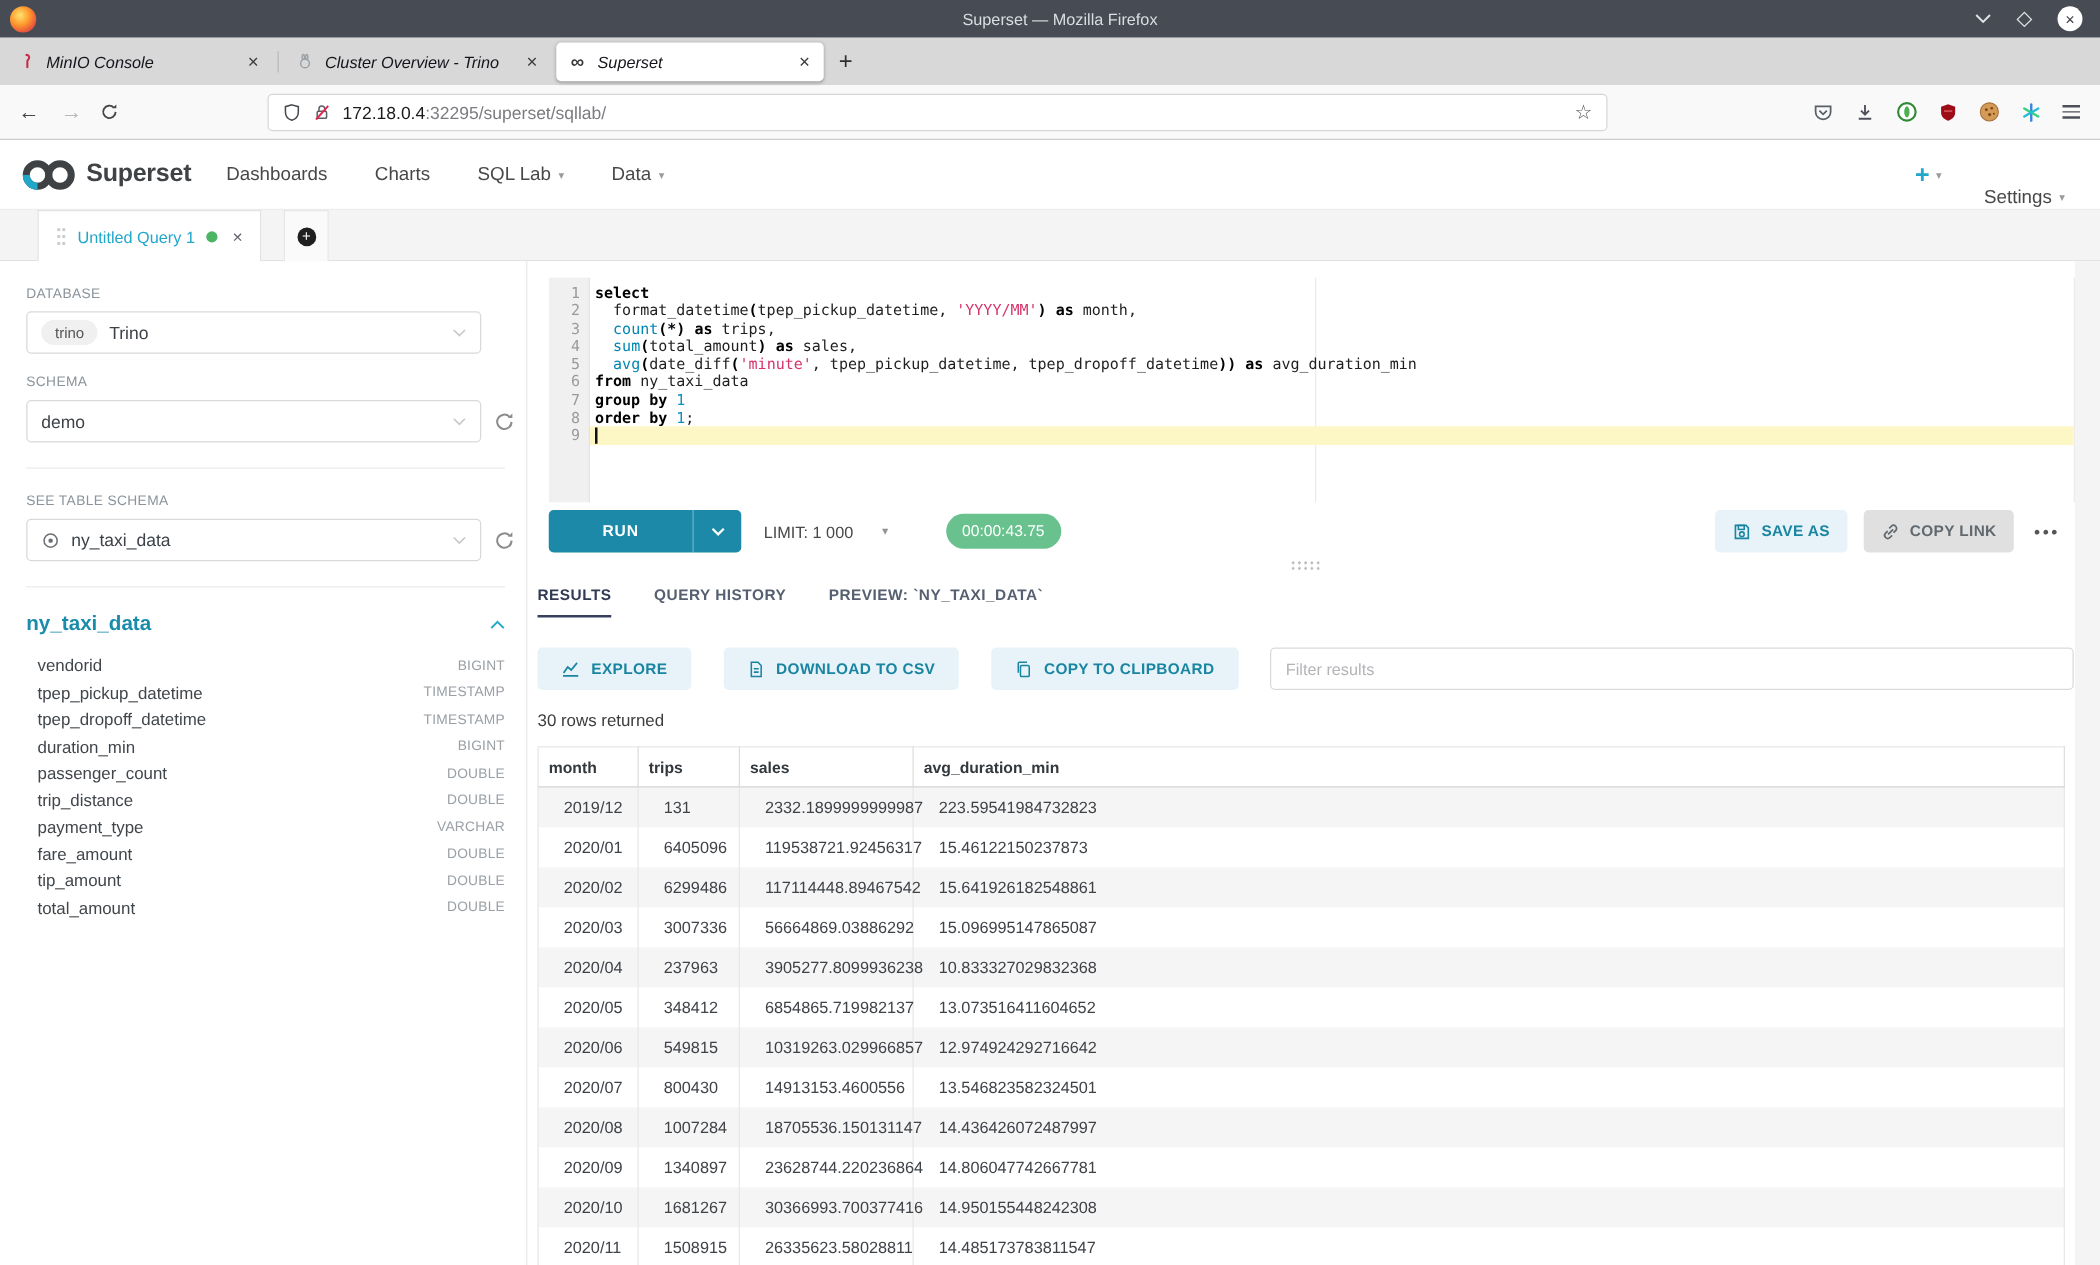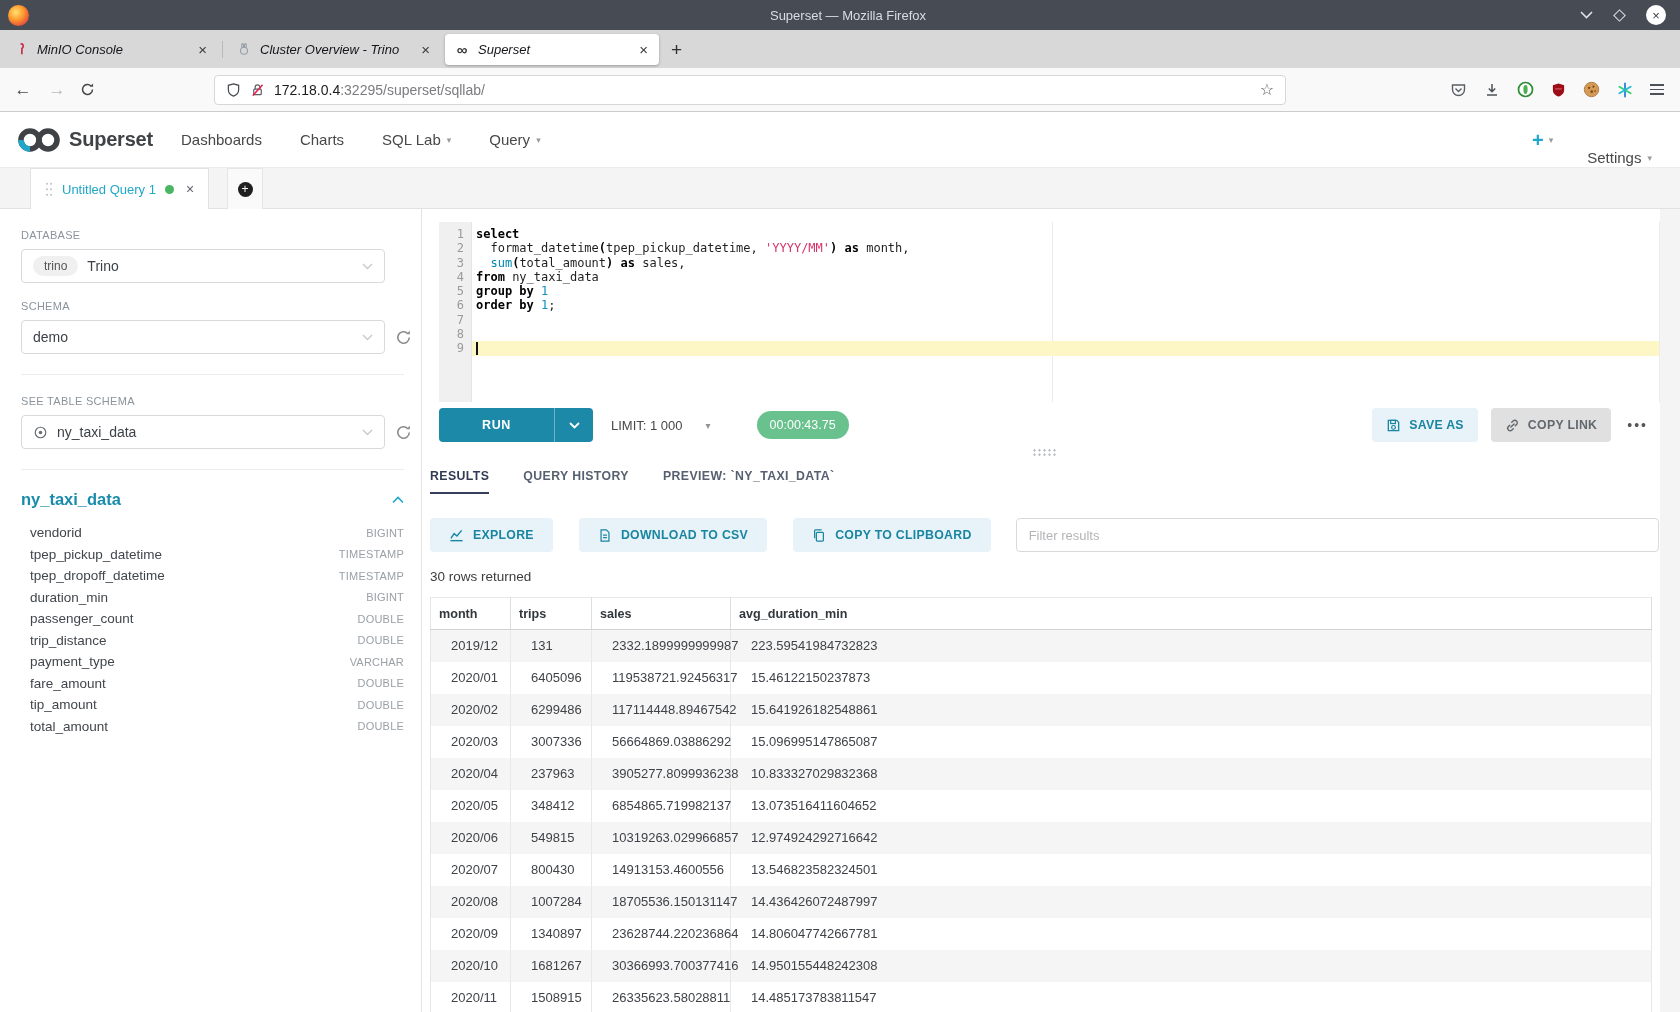--- a/index.html
+++ b/index.html
@@ -277,21 +277,21 @@
           <span>Dashboards</span>
         </span>
       <span class="mi">
           <span>Charts</span>
         </span>
       <span class="mi">
           <span>SQL Lab</span>
           <span class="caret">▾</span>
         </span>
       <span class="mi">
-          <span>Query</span>
+          <span>Data</span>
           <span class="caret">▾</span>
         </span>
     </div>
     <div class="ss-right">
       <span class="ss-plus">
           <span class="p">+</span>
           <span class="caret">▾</span>
         </span>
       <span class="ss-settings">
           <span>Settings</span>
@@ -438,21 +438,23 @@
             <div>4</div>
             <div>5</div>
             <div>6</div>
             <div>7</div>
             <div>8</div>
             <div>9</div>
           </div>
         <div class="codearea" id="codearea">
             <div class="codeline"><span class="kw">select</span></div>
             <div class="codeline"><span class="pl">  format_datetime</span><span class="op">(</span><span class="pl">tpep_pickup_datetime, </span><span class="str">'YYYY/MM'</span><span class="op">)</span><span class="pl"> </span><span class="kw">as</span><span class="pl"> month,</span></div>
+            <div class="codeline"><span class="pl">  </span><span class="fn">count</span><span class="op">(*)</span><span class="pl"> </span><span class="kw">as</span><span class="pl"> trips,</span></div>
             <div class="codeline"><span class="pl">  </span><span class="fn">sum</span><span class="op">(</span><span class="pl">total_amount</span><span class="op">)</span><span class="pl"> </span><span class="kw">as</span><span class="pl"> sales,</span></div>
+            <div class="codeline"><span class="pl">  </span><span class="fn">avg</span><span class="op">(</span><span class="pl">date_diff</span><span class="op">(</span><span class="str">'minute'</span><span class="pl">, tpep_pickup_datetime, tpep_dropoff_datetime</span><span class="op">))</span><span class="pl"> </span><span class="kw">as</span><span class="pl"> avg_duration_min</span></div>
             <div class="codeline"><span class="kw">from</span><span class="pl"> ny_taxi_data</span></div>
             <div class="codeline"><span class="kw">group by</span><span class="pl"> </span><span class="num">1</span></div>
             <div class="codeline"><span class="kw">order by</span><span class="pl"> </span><span class="num">1</span><span class="pl">;</span></div>
             <div class="codeline"></div>
           </div>
         <div class="cursor"></div>
       </div>
 
       <div class="toolbar">
         <div class="runbtn">

